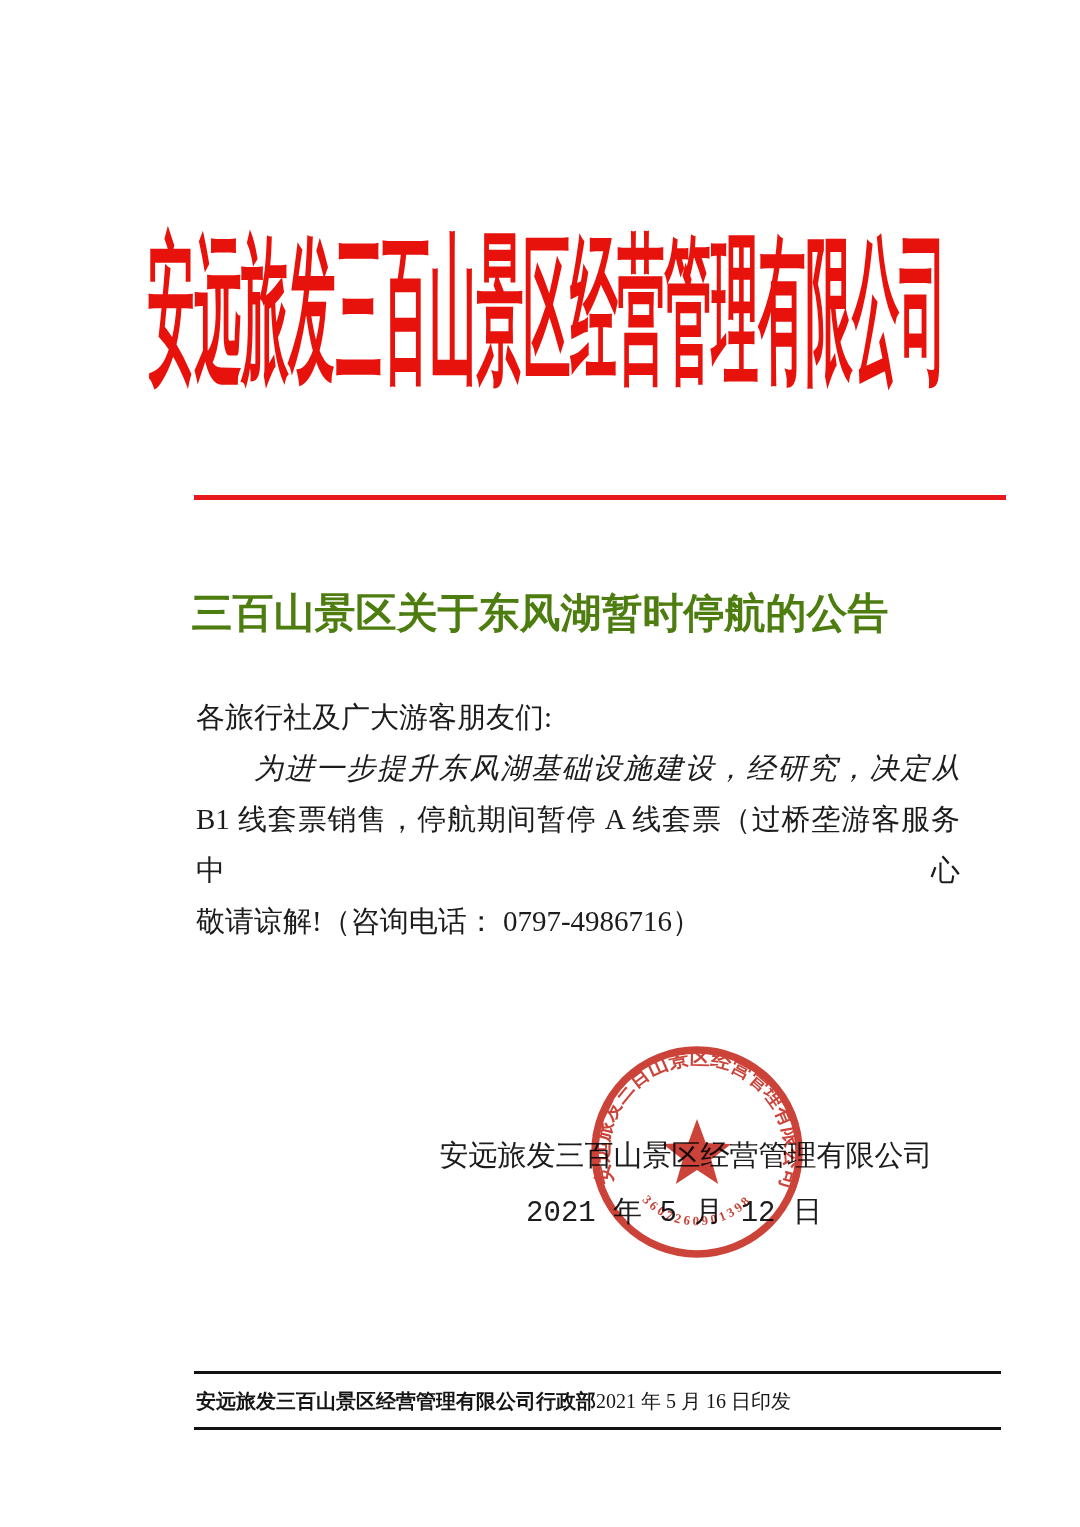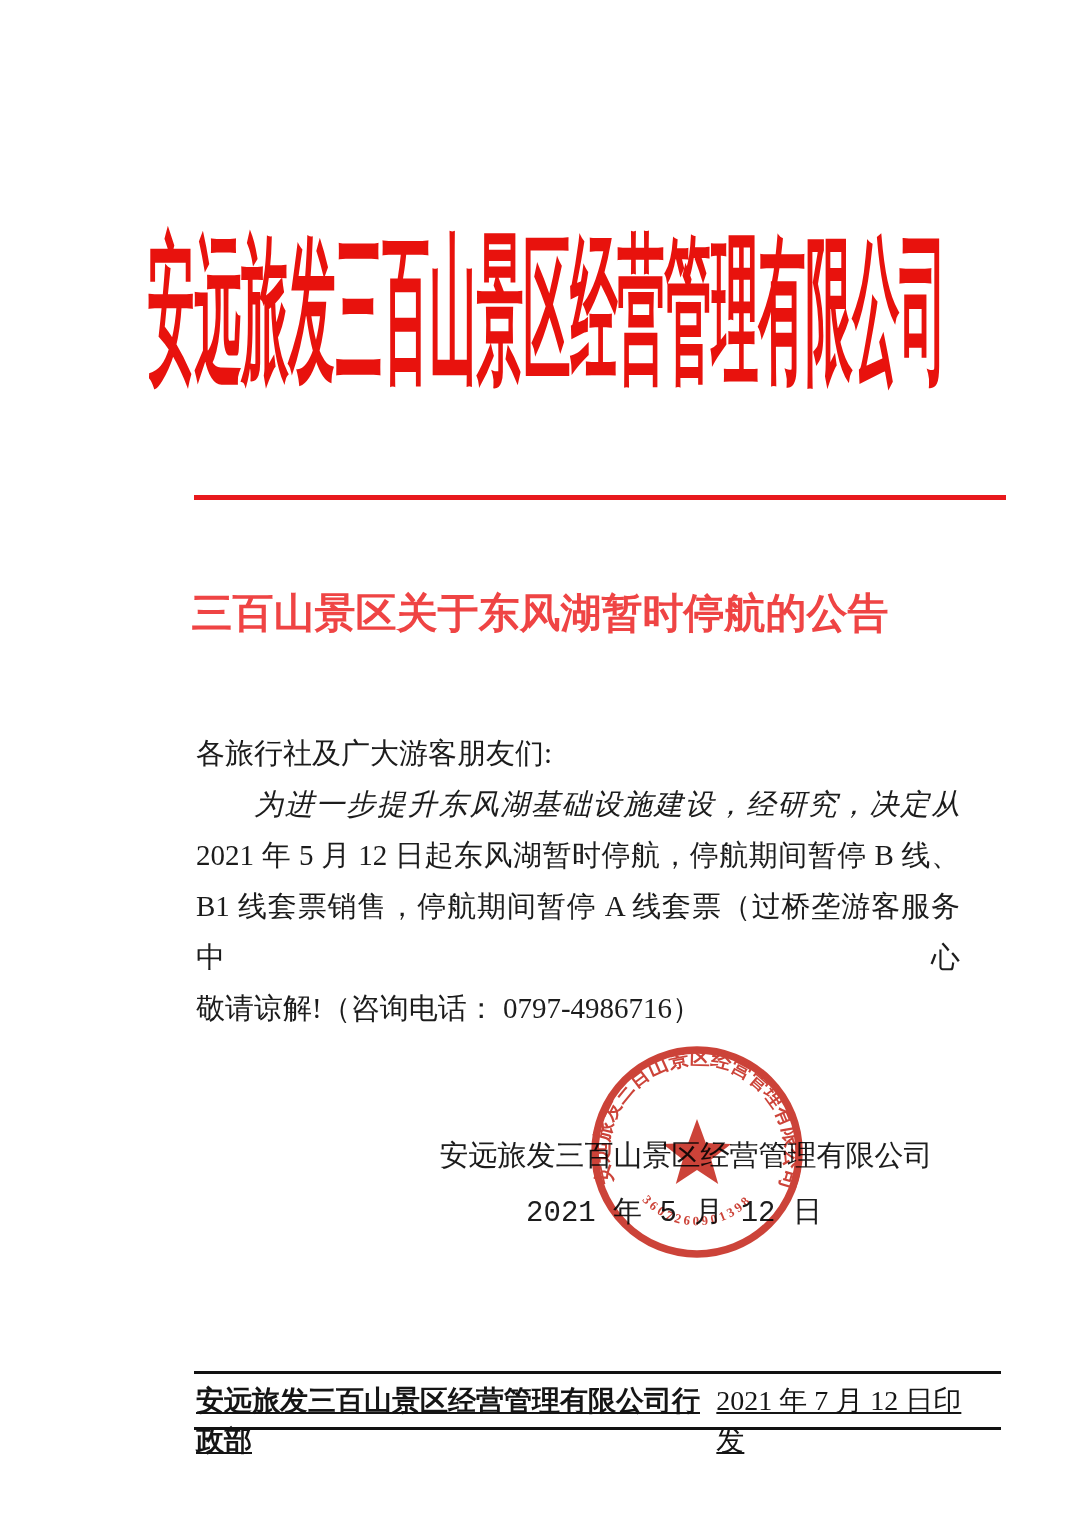--- a/index.html
+++ b/index.html
@@ -30,26 +30,26 @@
     line-height:1;
   }
   .red-rule{
     position:absolute;left:158px;top:495px;width:812px;height:5px;
     background:#e8191d;
   }
   
   .doc-title{
     position:absolute;top:586px;left:0;right:0;
     text-align:center;
-    font-size:41px;font-weight:bold;color:#ef4444;
+    font-size:41px;font-weight:bold;color:#4d7c0f;
     letter-spacing:0px;
   }
   
   .body-block{
-    position:absolute;left:160px;top:728px;width:764px;
+    position:absolute;left:160px;top:692px;width:764px;
     font-size:29px;line-height:51px;color:#1c1c1c;
   }
   .body-block .bline{white-space:nowrap;}
   .body-block .fill{
     white-space:normal;
     text-align:justify;
     text-align-last:justify;
     -moz-text-align-last:justify;
   }
   .body-block .indent{text-indent:2em;font-style:italic;}
@@ -68,42 +68,41 @@
     mix-blend-mode:multiply;
     opacity:0.87;
     pointer-events:none;
   }
   
   .footer-rule{position:absolute;left:158px;height:3px;width:807px;background:#111;}
   .footer-rule.top{top:1371px;}
   .footer-rule.bottom{top:1427px;}
   .footer-row{
     position:absolute;left:160px;top:1381px;width:774px;
-    display:flex;justify-content:center;align-items:baseline;
-    font-size:28px;line-height:40px;color:#151515;text-decoration:underline;
+    display:flex;justify-content:flex-start;align-items:baseline;
+    font-size:20px;line-height:40px;color:#151515;
   }
   .footer-row .dept{font-weight:bold;}
 </style>
 </head>
 <body>
 
 <div class="page">
 
   <div class="letterhead">
     <span class="stretch">安远旅发三百山景区经营管理有限公司</span>
   </div>
 
   <div class="red-rule"></div>
 
   <div class="doc-title">三百山景区关于东风湖暂时停航的公告</div>
 
   <div class="body-block">
     <div class="bline">各旅行社及广大游客朋友们:</div>
     <div class="fill indent">为进一步提升东风湖基础设施建设，经研究，决定从</div>
-    <div class="fill">2021 年 5 月 12 日起东风湖暂时停航，停航期间暂停 B 线、</div>
     <div class="fill">B1 线套票销售，停航期间暂停 A 线套票（过桥垄游客服务中心</div>
     <div class="bline">敬请谅解!（咨询电话： 0797-4986716）</div>
   </div>
 
   <div class="sig-company">安远旅发三百山景区经营管理有限公司</div>
   <div class="sig-date">2021 年 5 月 12 日</div>
 
   <div class="stamp">
     <svg viewBox="0 0 220 220" width="220" height="220">
       <circle cx="110" cy="110" r="102" fill="none" stroke="#c5271b" stroke-width="7.5"></circle>
@@ -115,17 +114,17 @@
       <path id="sealArcBottom" d="M 50 152 A 73 73 0 0 0 170 152" fill="none"></path>
       <text font-size="13" font-weight="bold" fill="#c5271b">
         <textPath href="#sealArcBottom" startOffset="8" textLength="122">3607260901398</textPath>
       </text>
     </svg>
   </div>
 
   <div class="footer-rule top"></div>
   <div class="footer-row">
     <span class="dept">安远旅发三百山景区经营管理有限公司行政部</span>
-    <span class="issue">2021 年 7 月 12 日印发</span>
+    <span class="issue">2021 年 5 月 16 日印发</span>
   </div>
   <div class="footer-rule bottom"></div>
 
 </div>
 
 </body></html>

